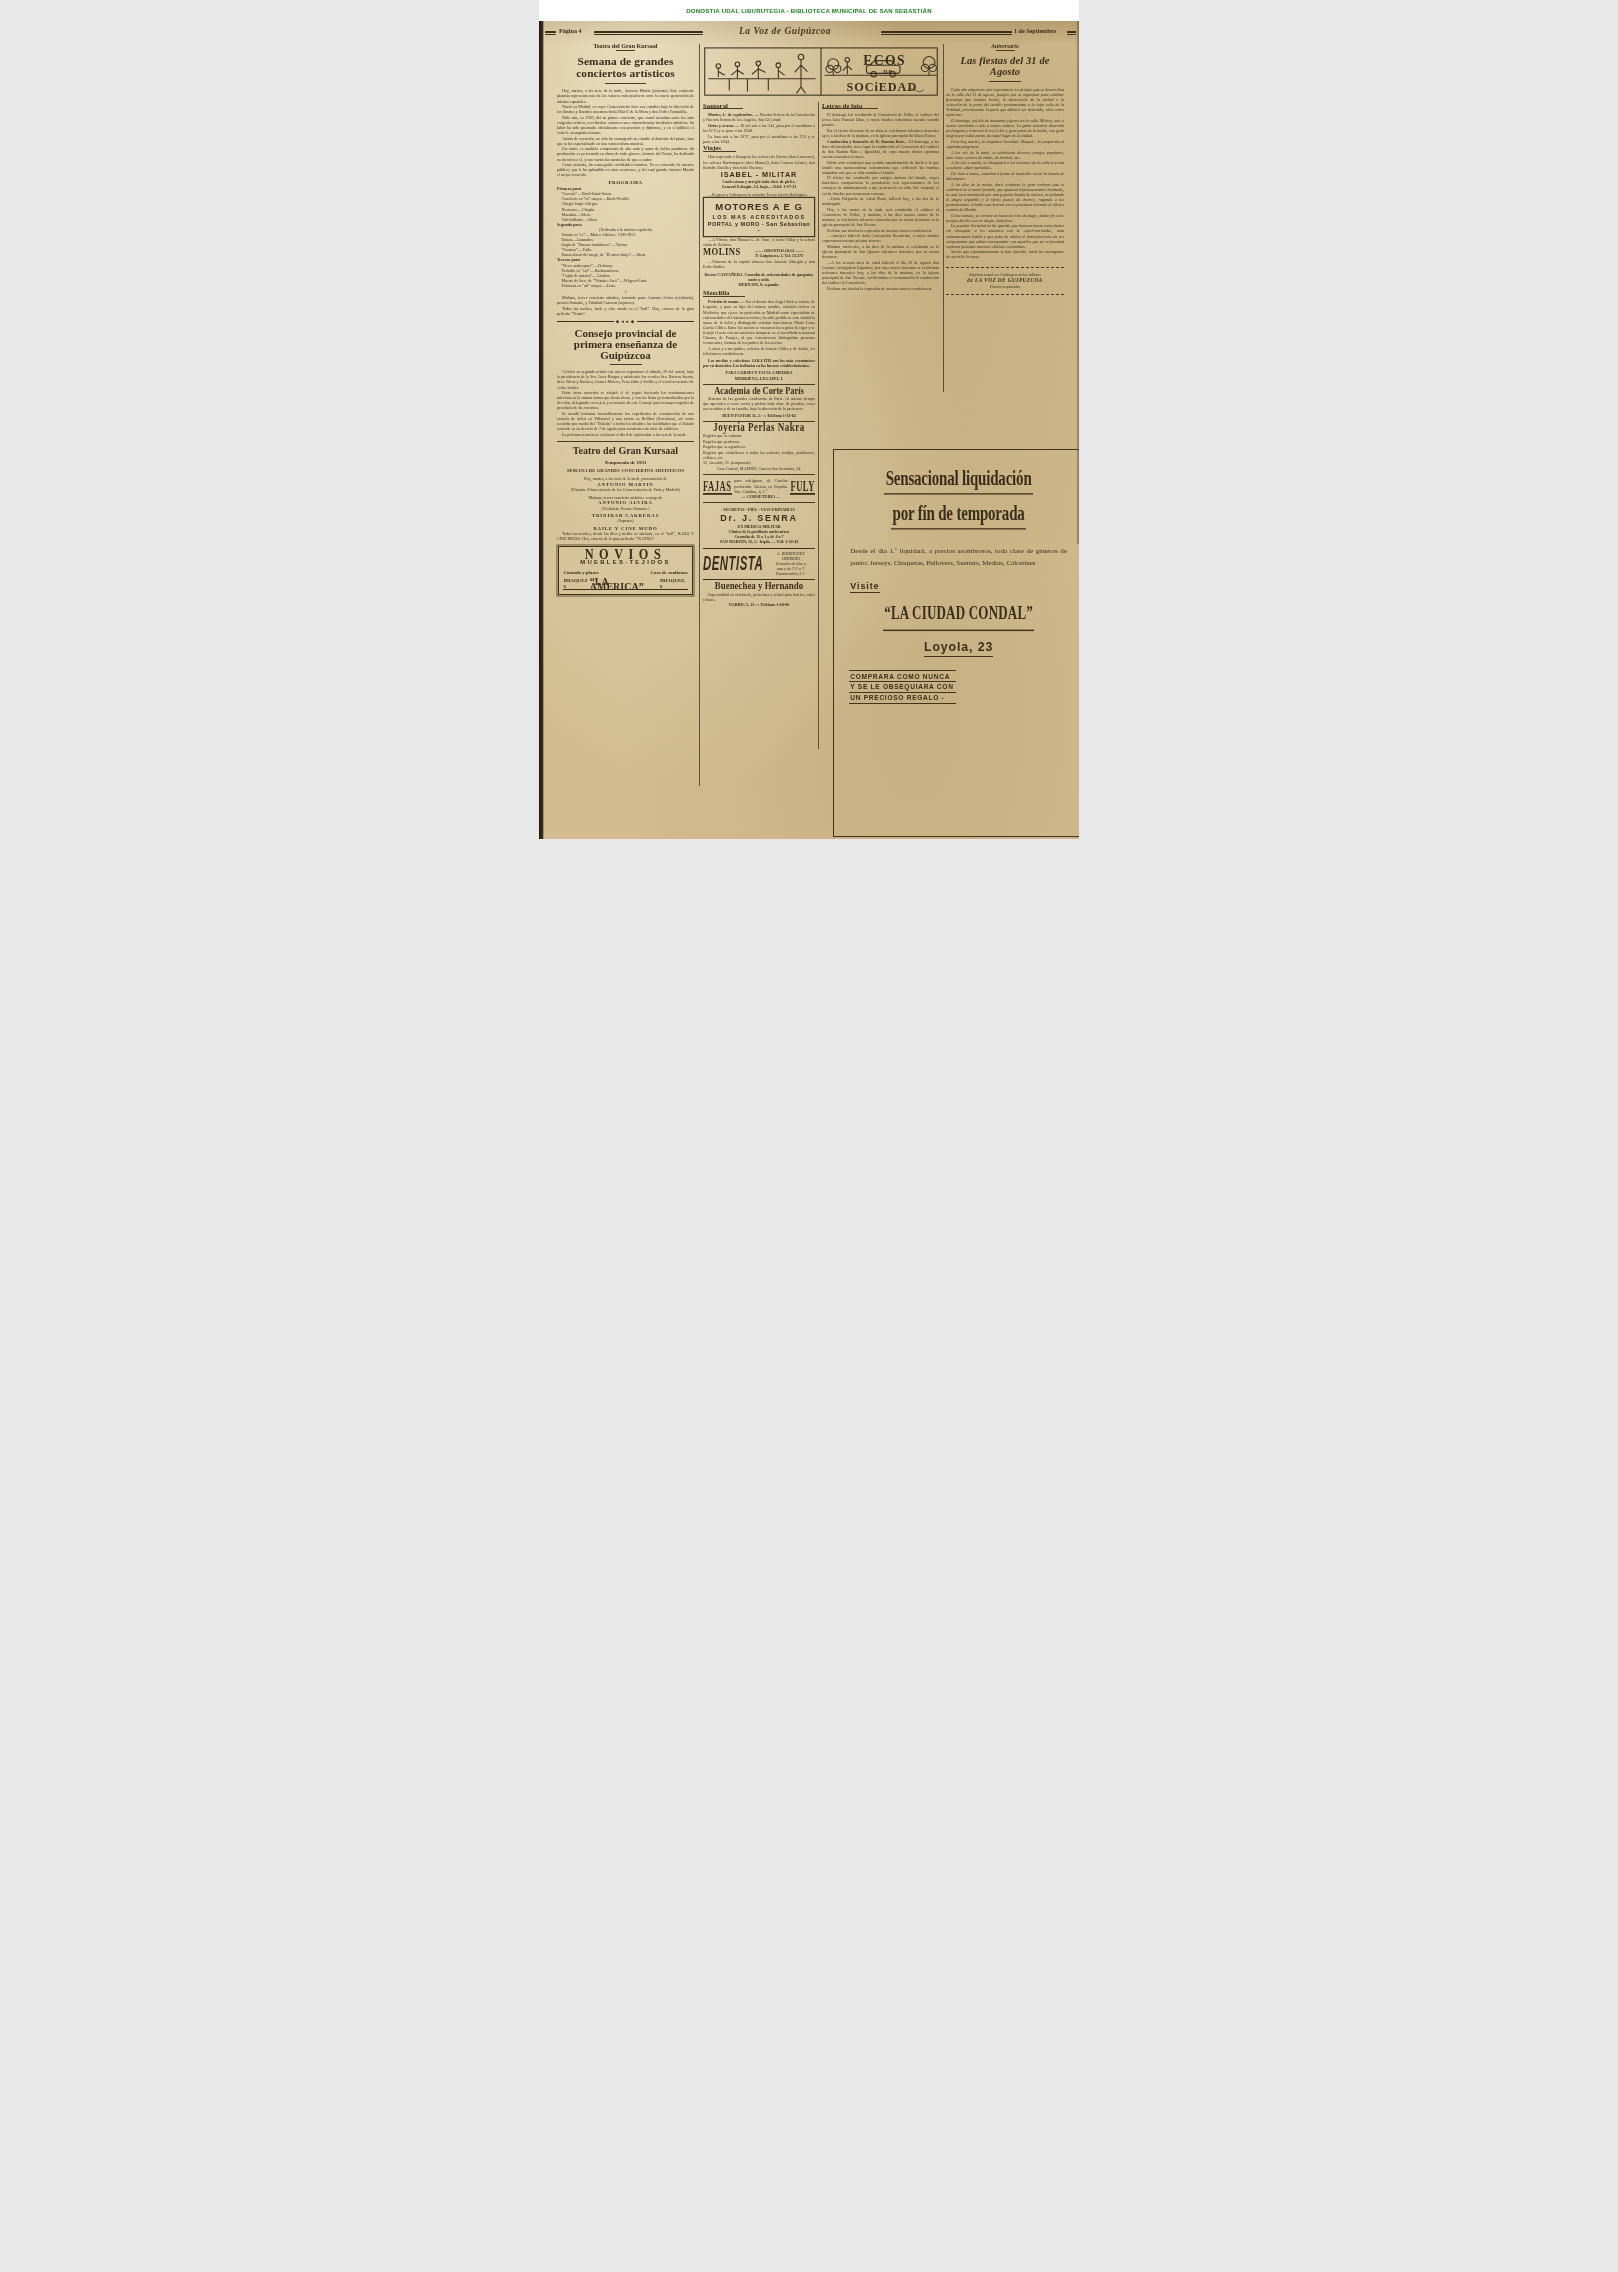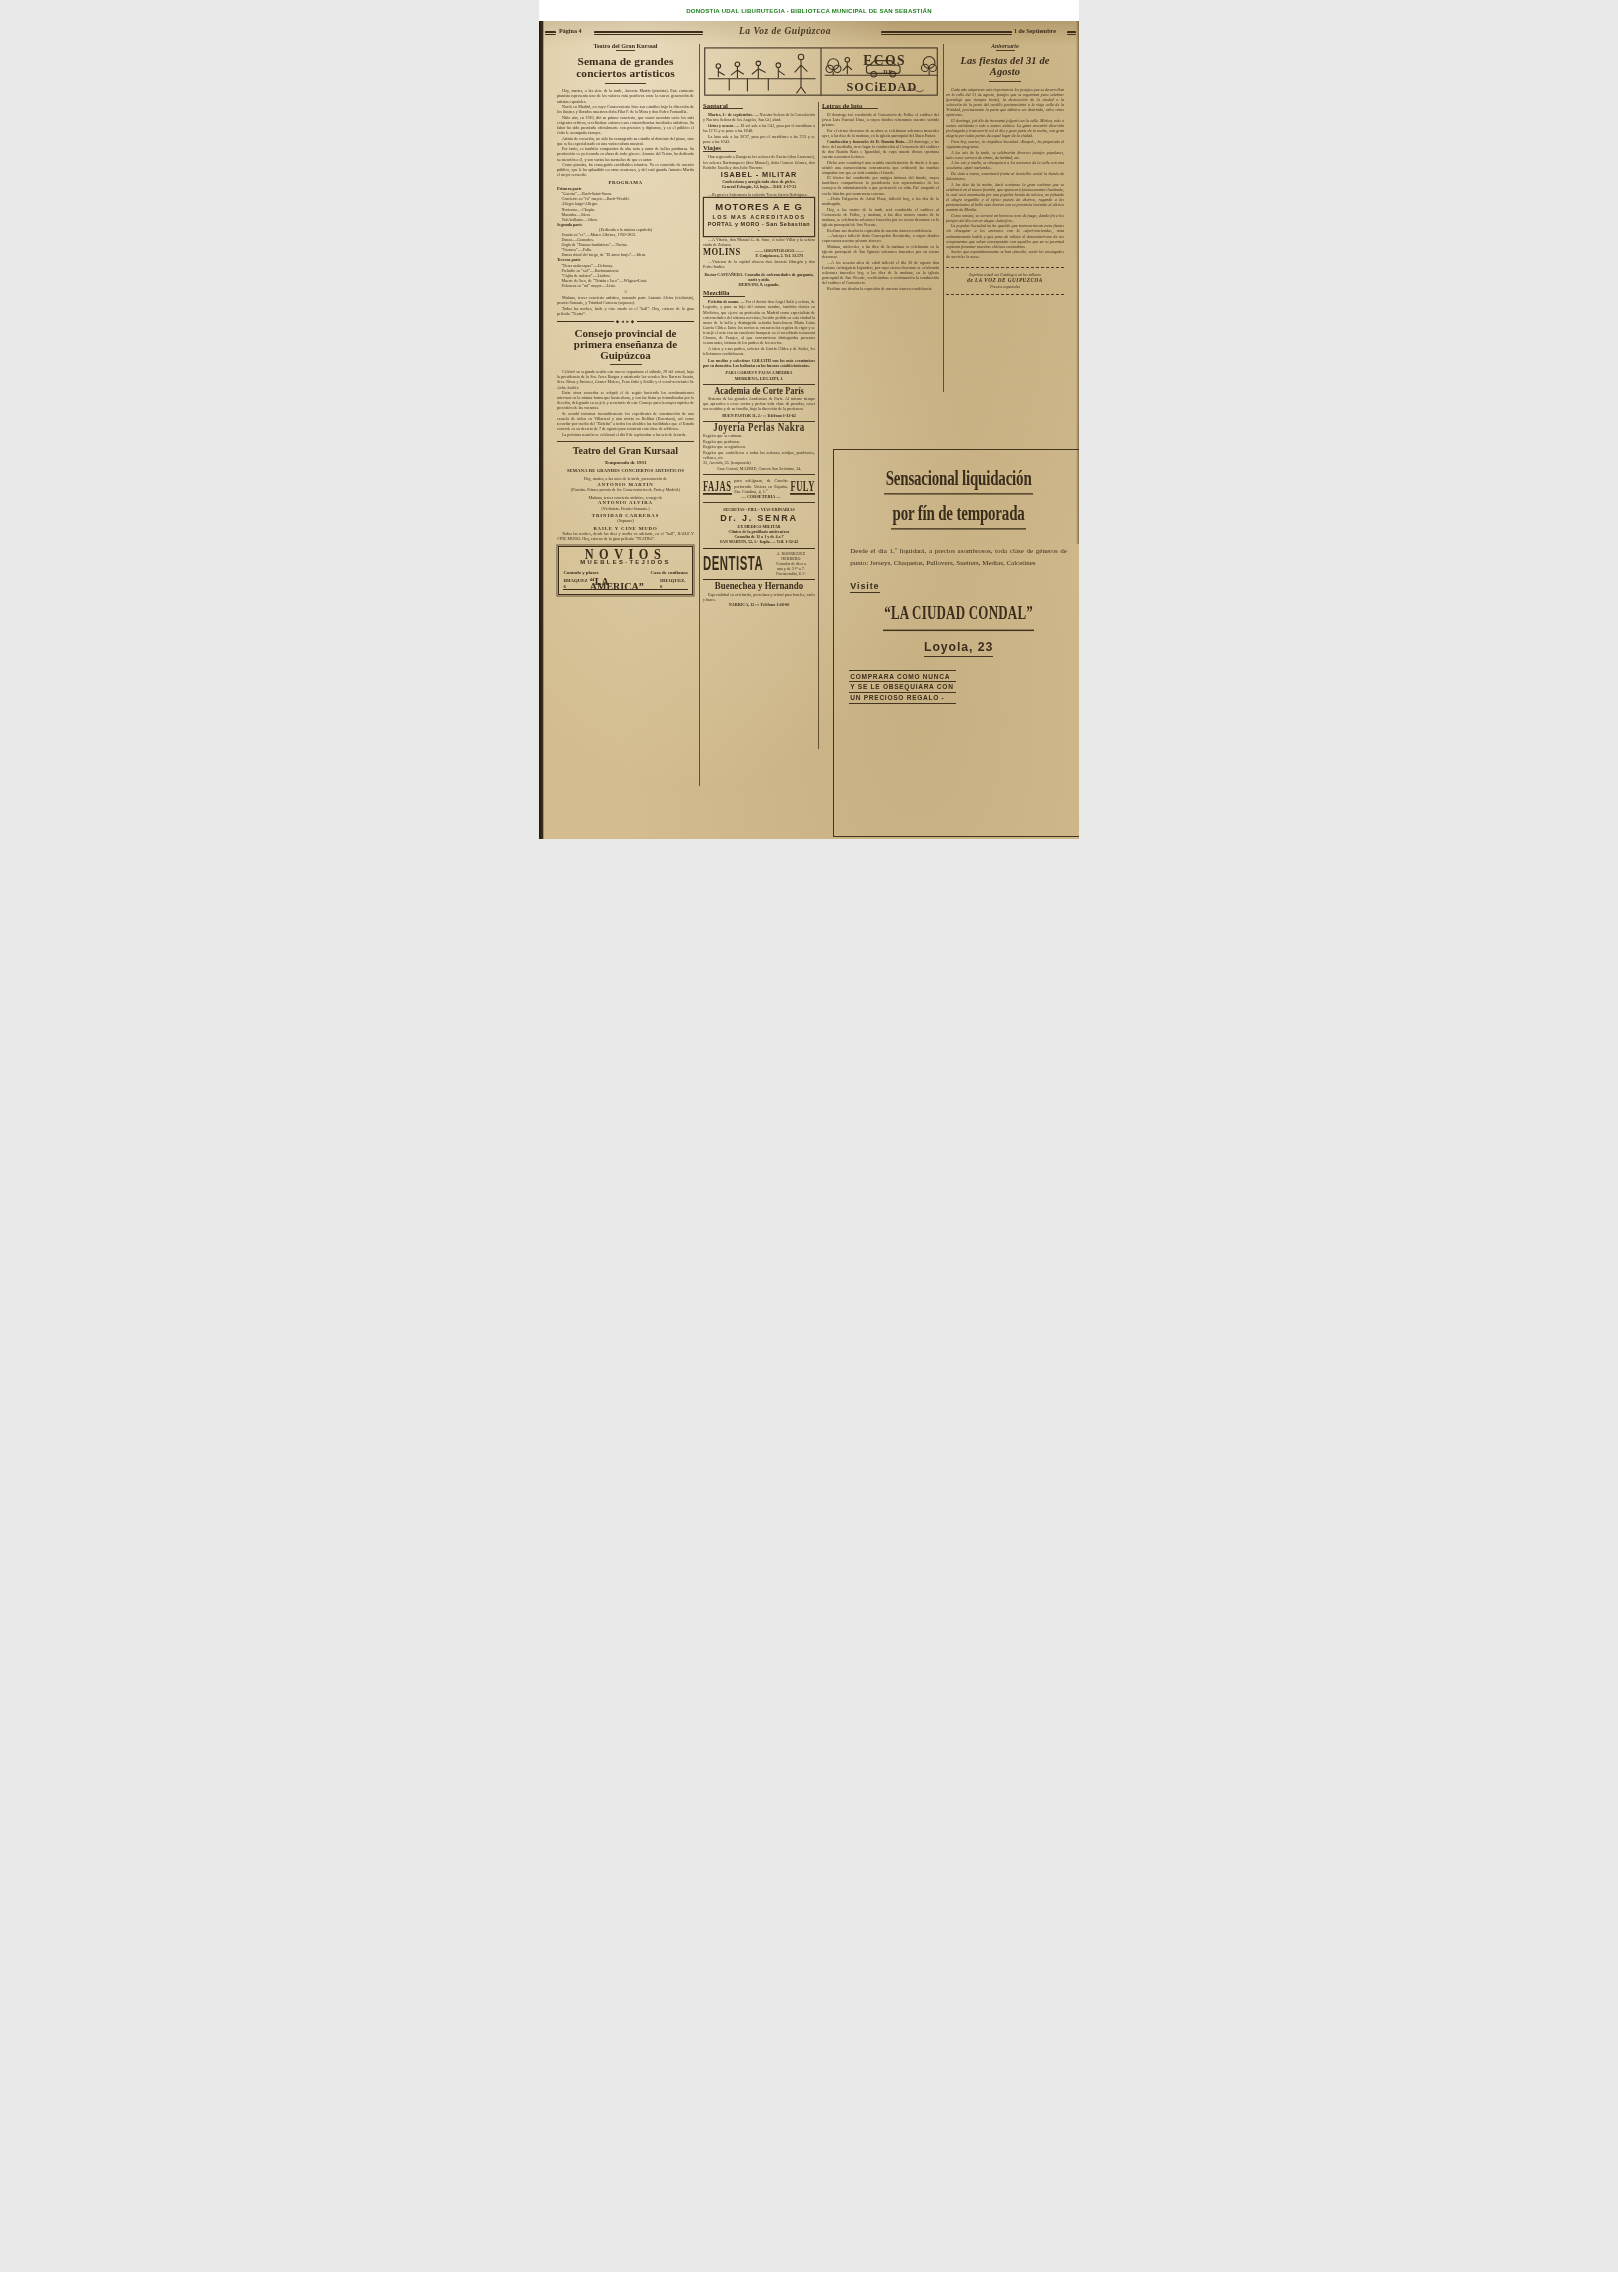--- a/index.html
+++ b/index.html
@@ -60,21 +60,21 @@
   .molins .nm{font-weight:900;font-size:8.6px;letter-spacing:0.5px;transform:scaleY(1.2);}
   .molins .rt{flex:1;text-align:center;font-size:4.1px;}
   .acad-t{font-weight:800;font-size:8.4px;text-align:center;transform:scaleY(1.25);margin:0.9px 0 2.7px;}
   .joy-t{font-weight:900;font-size:9px;text-align:center;transform:scaleY(1.35);margin:0.9px 0 2.7px;letter-spacing:0.5px;}
   .joy-l{text-indent:0 !important;margin:0;}
   .fajas{display:flex;align-items:center;gap:2.7px;margin:1.8px 0;}
   .fajas .big{font-weight:900;font-size:8.6px;transform:scaleY(1.8);letter-spacing:0.5px;border-bottom:1.8px double #3c2e1b;padding-bottom:0.9px;}
   .fajas .mid{flex:1;font-size:4.3px;line-height:5.2px;}
   .senra .nm{font:700 9px "Liberation Sans",sans-serif;letter-spacing:1.8px;text-align:center;margin:0.9px 0;}
   .senra div{text-align:center;}
-  .dent{display:flex;gap:3.6px;align-items:center;border-top:1.1px solid #3c2e1b;border-bottom:1.1px solid #3c2e1b;padding:2.7px 0;}
+  .dent{display:flex;gap:3.6px;align-items:center;border-top:1.1px solid #3c2e1b;border-bottom:1.1px solid #3c2e1b;padding:2.7px 0;font-style:italic;}
   .dent .big{font-weight:900;font-size:11.4px;letter-spacing:0.5px;transform:scaleY(1.8);font-family:"Liberation Sans",sans-serif;white-space:nowrap;}
   .dent .rt{flex:1;font-size:4.1px;line-height:5px;text-align:center;}
   .buen-t{font-weight:800;font-size:8.9px;text-align:center;transform:scaleY(1.2);margin:0.9px 0 2.3px;white-space:nowrap;}
   
   .bigad{position:absolute;border:1.1px solid #43341f;padding:21px 13.6px 13.6px;display:flex;flex-direction:column;align-items:center;margin-top:32px;}
   .bigad .h{font-weight:900;font-size:15px;letter-spacing:-0.2px;transform:scaleY(1.35);border-bottom:1.1px solid #43341f;padding:0 1.8px 1.8px;margin-bottom:15.5px;white-space:nowrap;}
   .bigad .body{font-size:7px;line-height:11.8px;text-align:justify;margin:4.5px 2.7px 11.8px;}
   .bigad .visite{font:800 9px "Liberation Sans",sans-serif;letter-spacing:0.9px;border-bottom:1.1px solid #43341f;align-self:flex-start;margin:0 0 8.2px 2.7px;padding-bottom:0.9px;}
   .bigad .ciudad{font-weight:900;font-size:13px;letter-spacing:0.2px;transform:scaleY(1.5);border-bottom:1.1px solid #43341f;padding:0 0.9px 2.7px;margin:4.5px 0 11.8px;white-space:nowrap;}
   .bigad .loyola{font:800 12.3px "Liberation Sans",sans-serif;letter-spacing:0.9px;border-bottom:1.1px solid #43341f;padding-bottom:1.4px;margin:2.7px 0 13.6px;}

